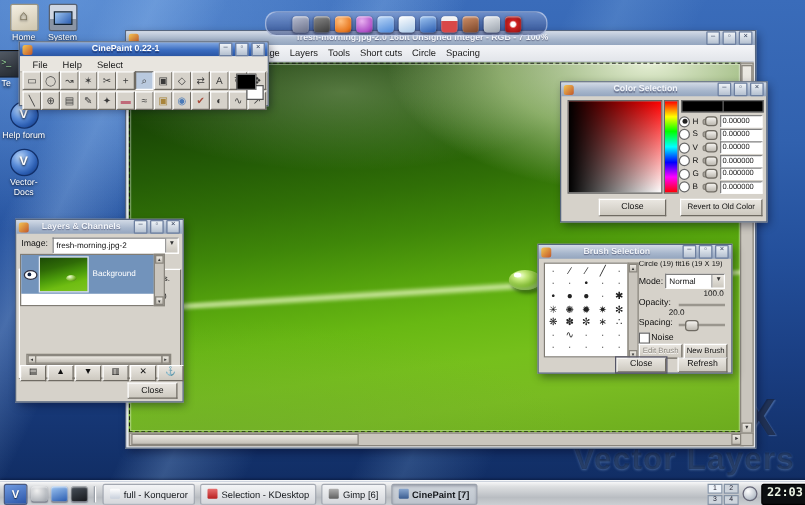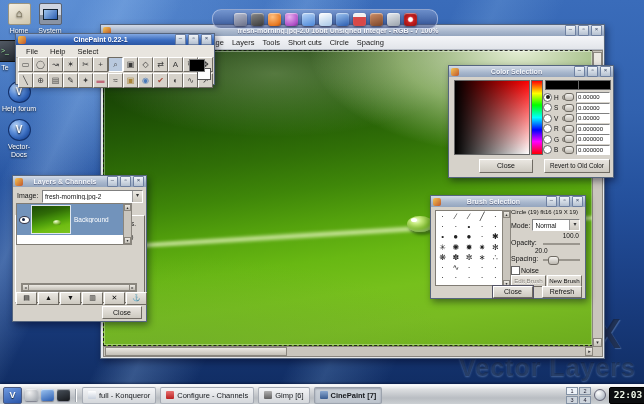--- a/index.html
+++ b/index.html
@@ -574,21 +574,21 @@
     <span class="pico" style="background:linear-gradient(160deg,#4a525c,#16181c);"></span>
     <span class="tsep"></span>
     <div style="display:flex;gap:4px;">
 
     <span class="task">
           <span class="tico" style="background: linear-gradient(rgb(255, 255, 255), rgb(200, 208, 220));"></span>
           <span>full - Konqueror</span>
         </span>
         <span class="task">
           <span class="tico" style="background: linear-gradient(rgb(232, 112, 112), rgb(184, 32, 32));"></span>
-          <span>Configure - Channels</span>
+          <span>Selection - KDesktop</span>
         </span>
         <span class="task">
           <span class="tico" style="background: linear-gradient(rgb(176, 176, 176), rgb(96, 96, 96));"></span>
           <span>Gimp [6]</span>
         </span>
         <span class="task active">
           <span class="tico" style="background: linear-gradient(rgb(138, 168, 208), rgb(58, 92, 144));"></span>
           <span>CinePaint [7]</span>
         </span>
       </div>

